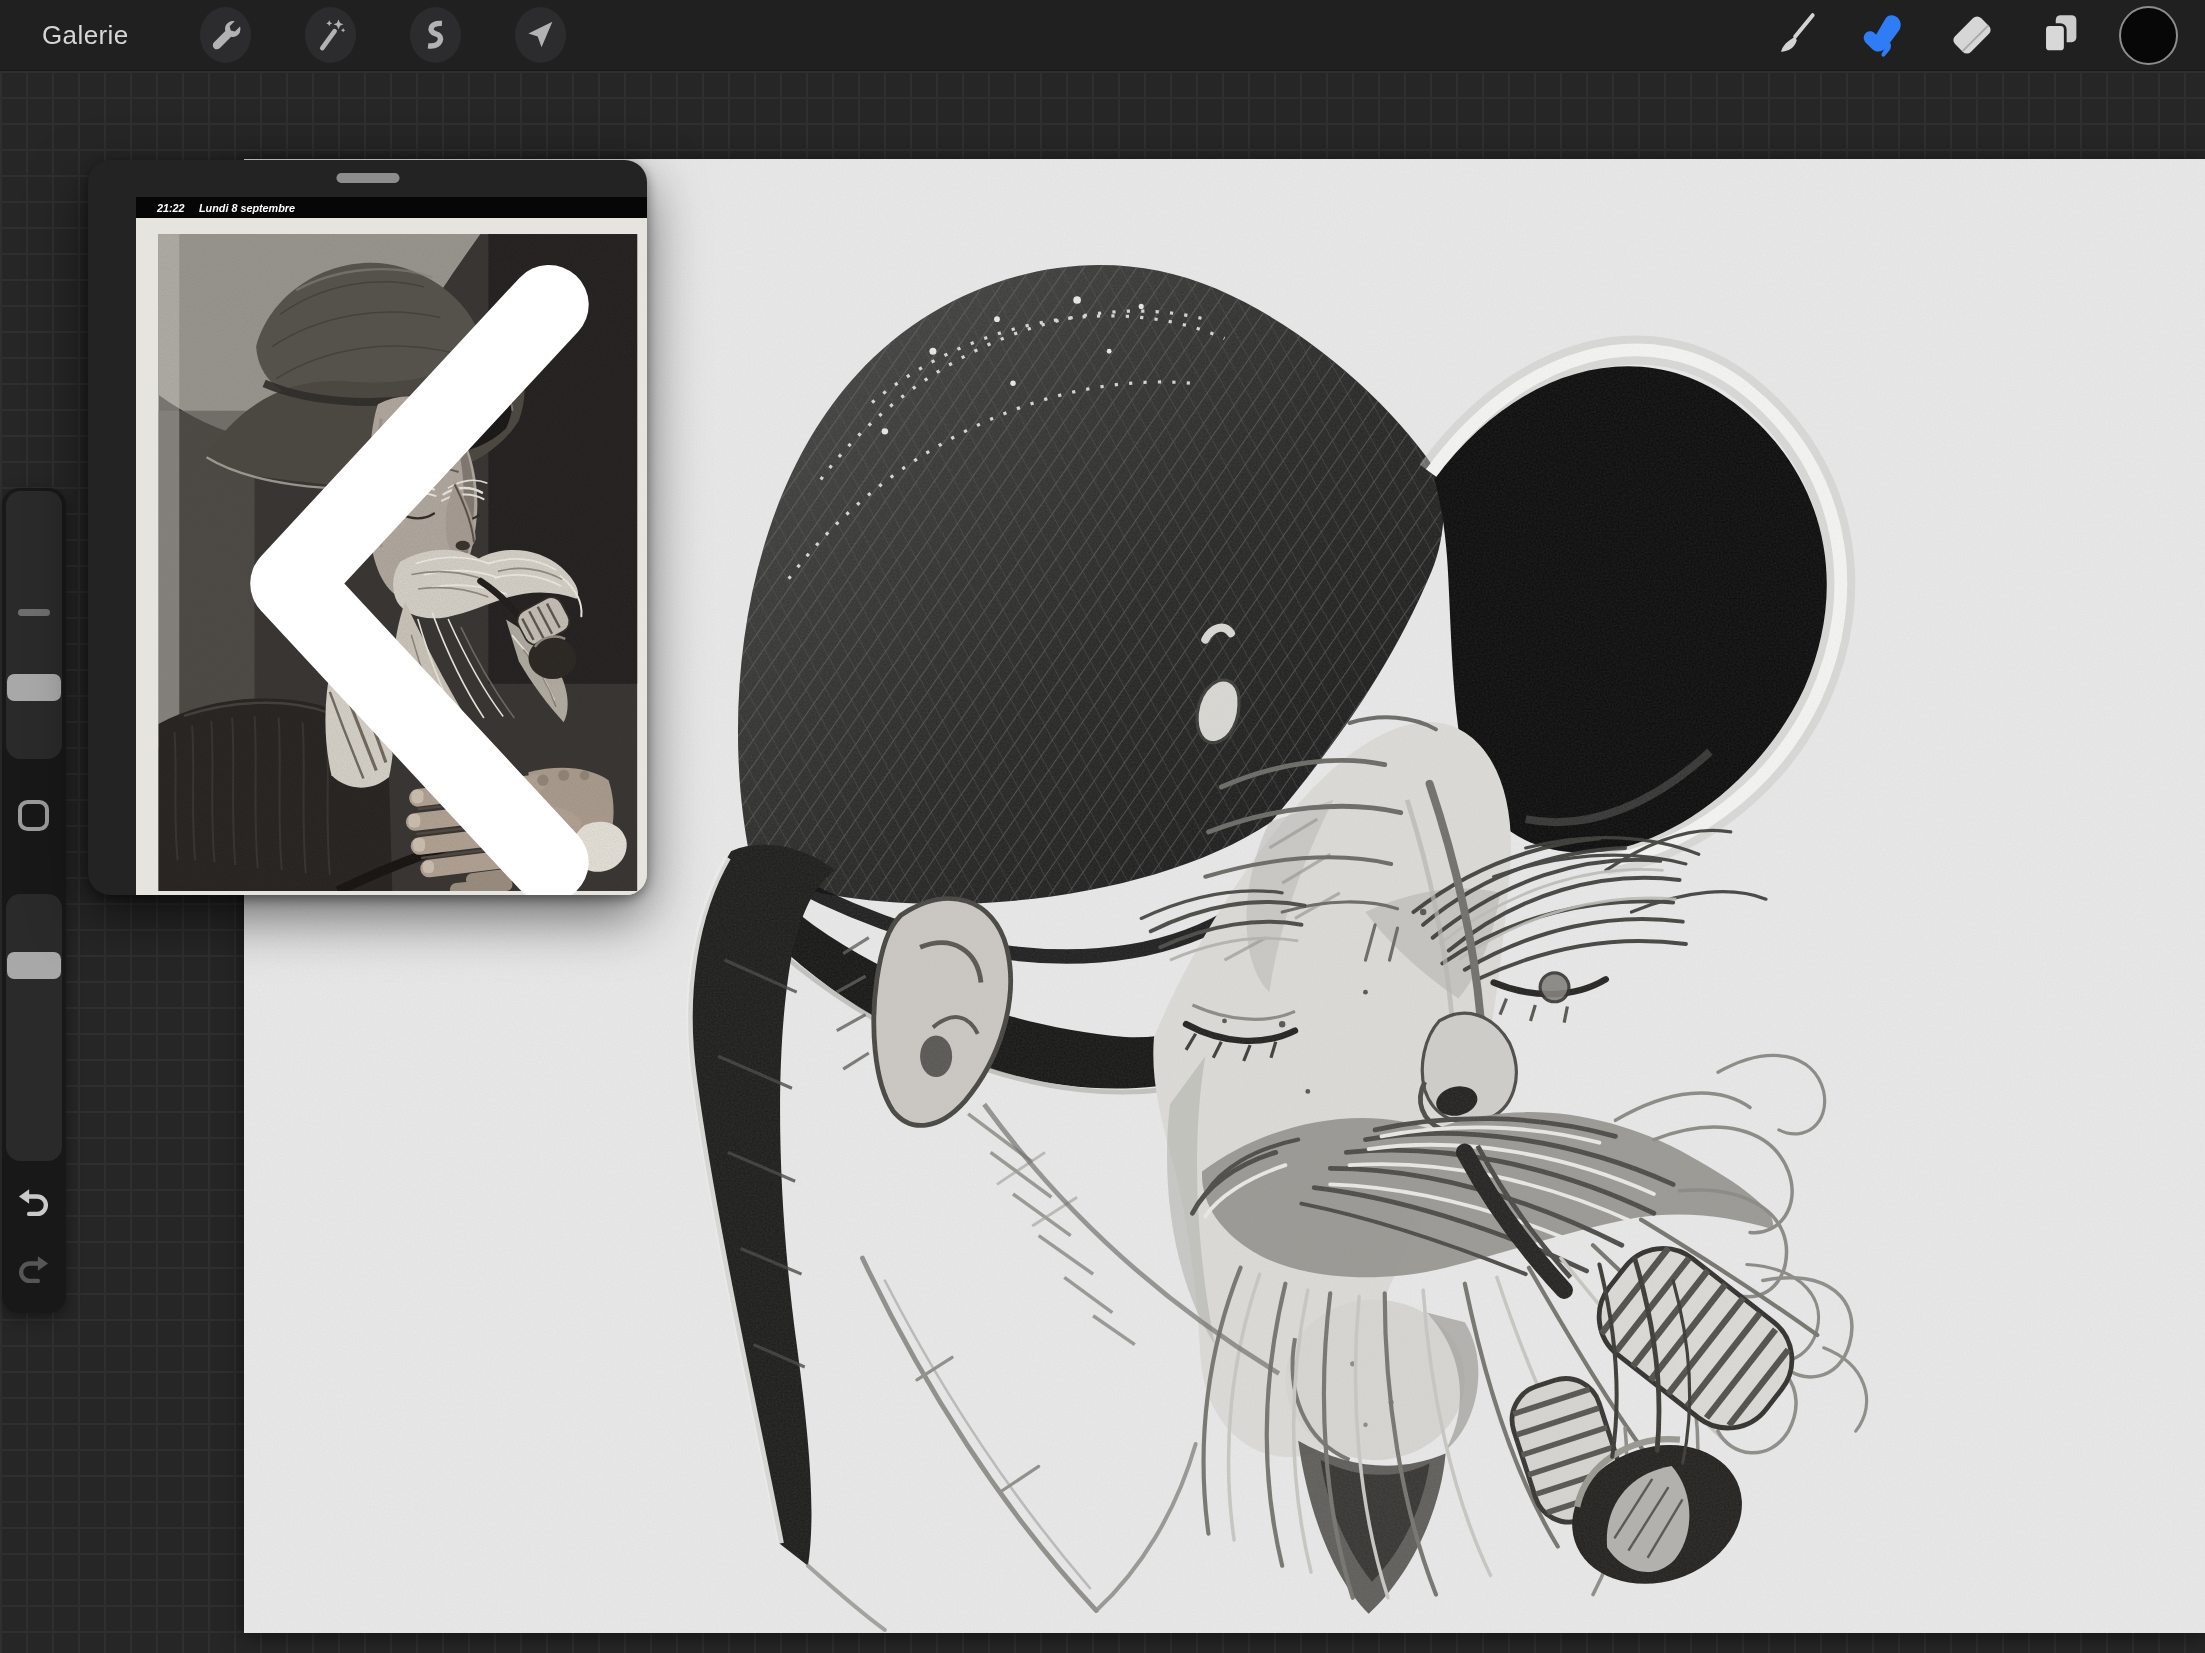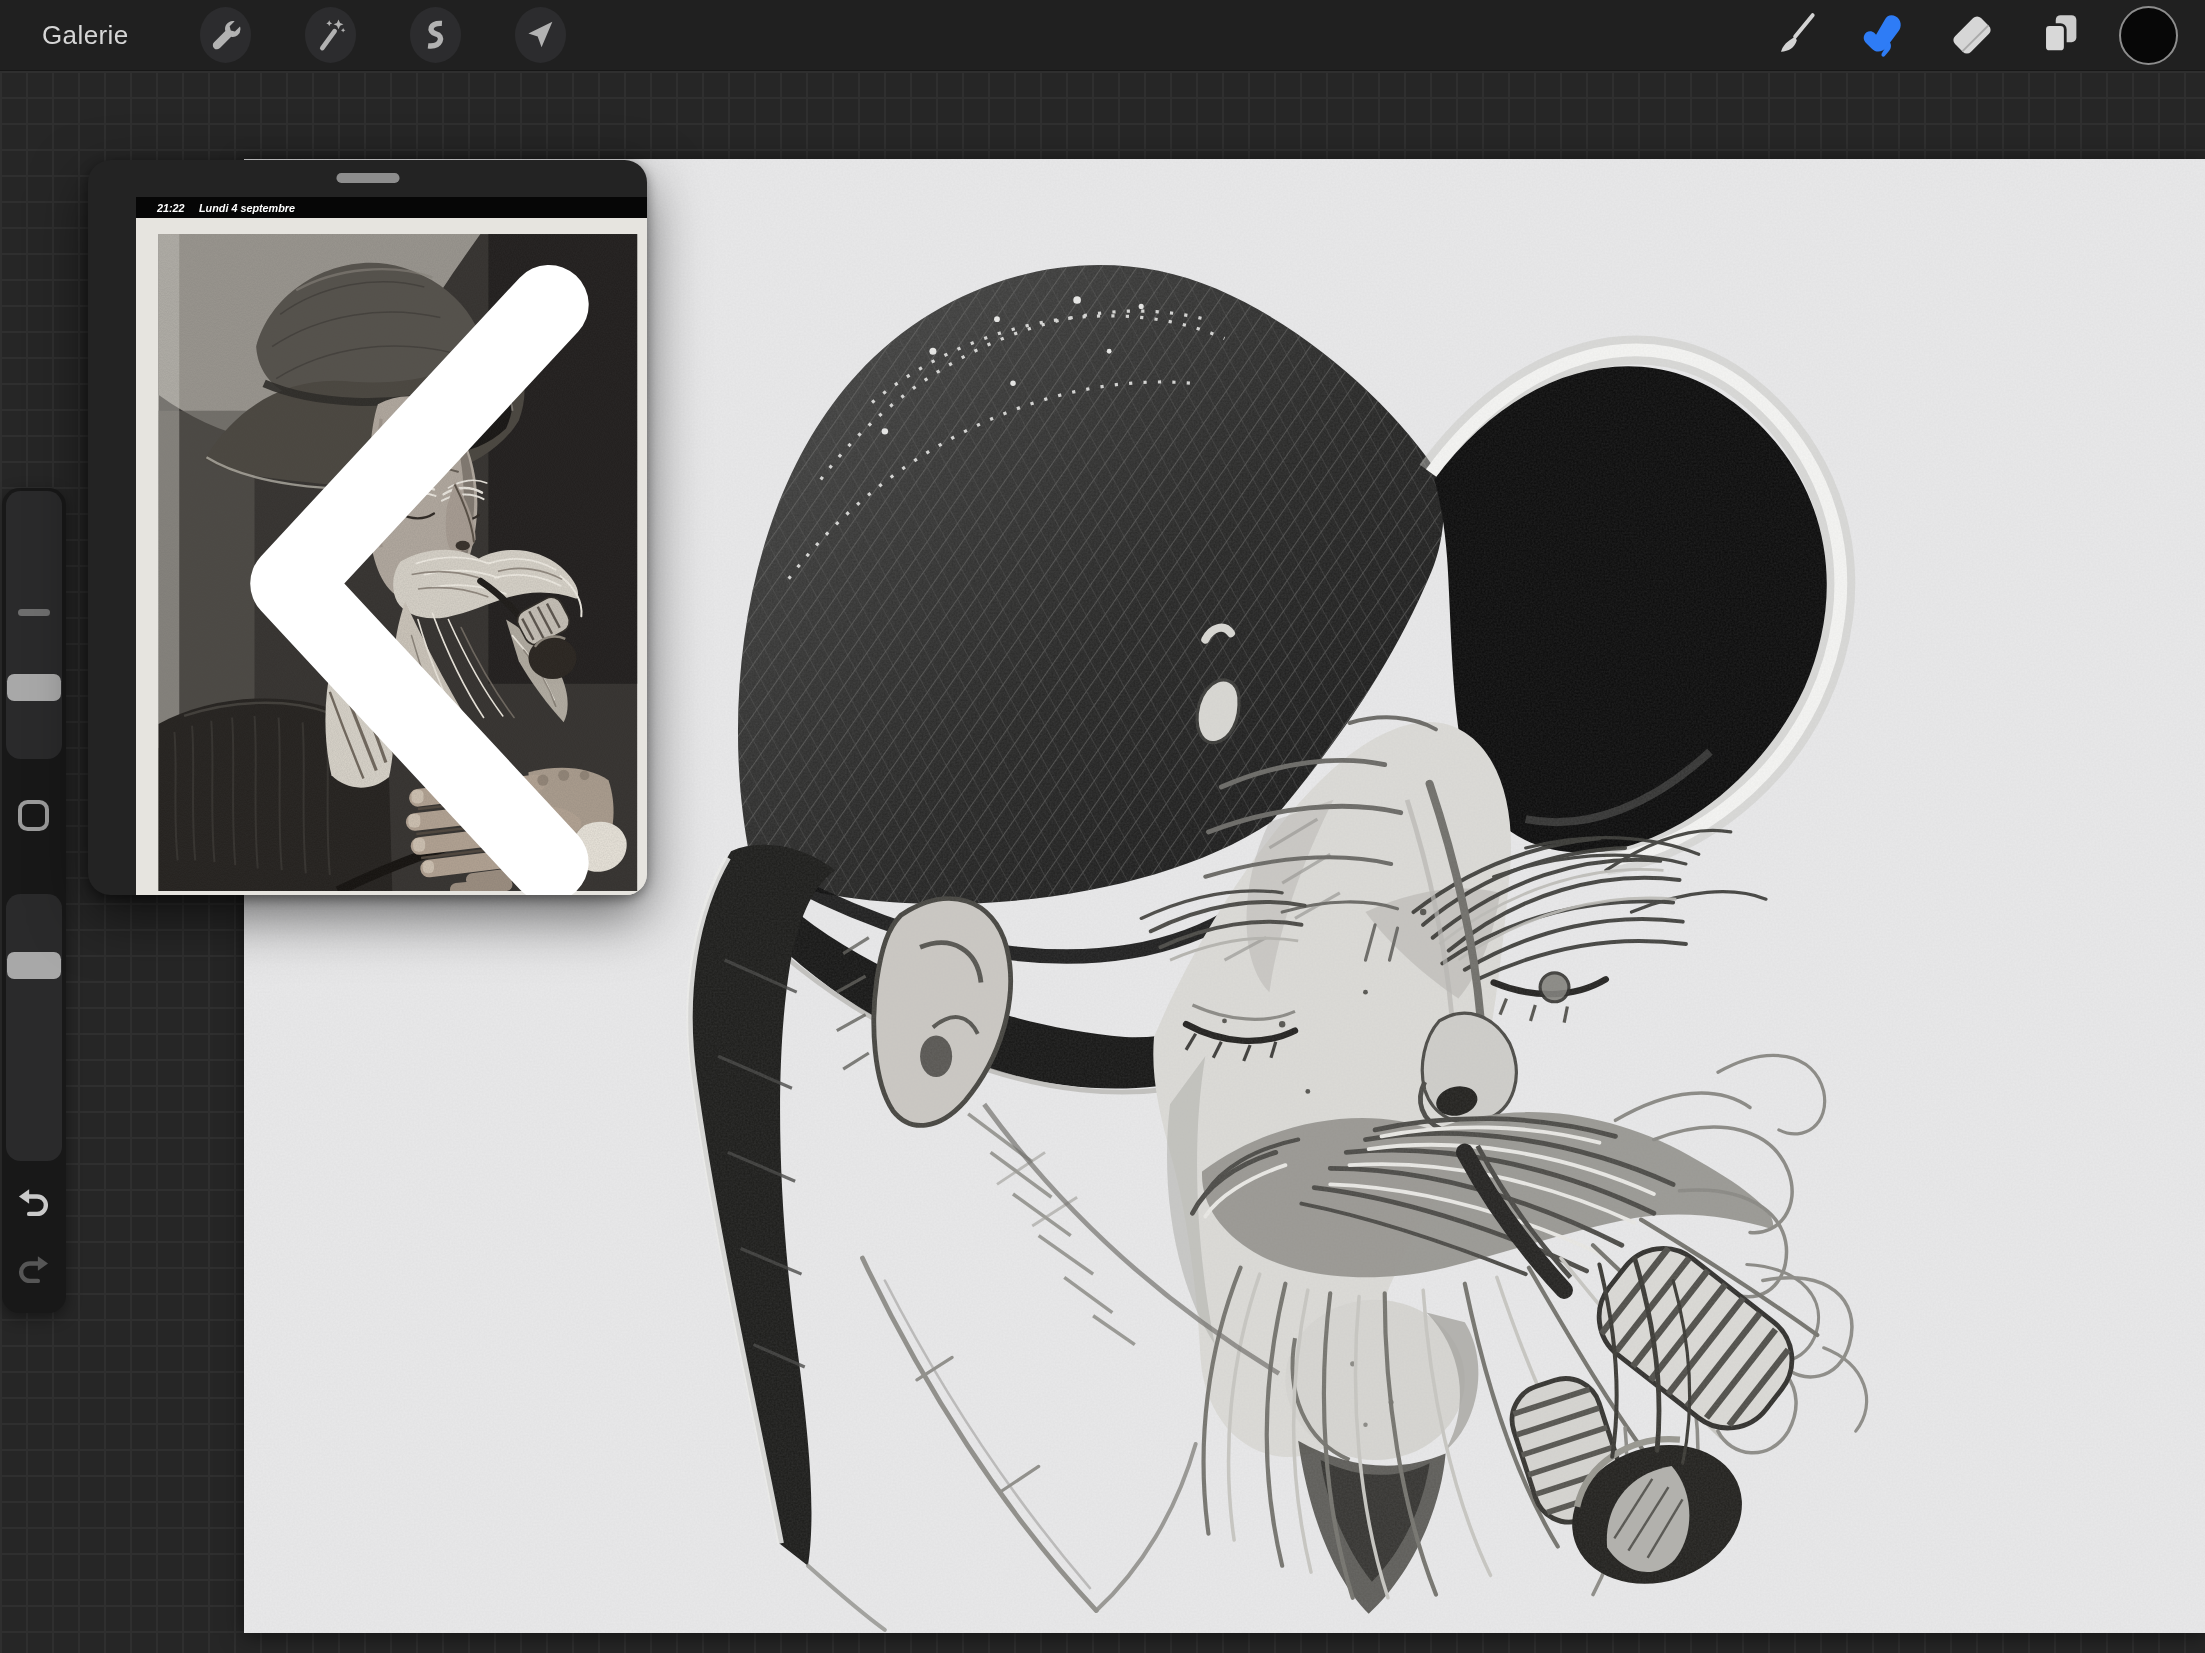--- a/index.html
+++ b/index.html
@@ -435,21 +435,21 @@
           <path d="M31 12 H17 A12 12 0 1 0 17 36 H28" fill="none" stroke="#565656" stroke-width="6" stroke-linecap="round"></path>
         </svg>
       </div>
     </div>
 
     <div class="refwin">
       <div class="refhandle"></div>
       <div class="refcontent">
         <div class="statusbar">
           <span class="time">21:22</span>
-          <span class="date">Lundi 4 septembre</span>
+          <span class="date">Lundi 8 septembre</span>
         </div>
         <div class="refphoto">
           <svg class="backchev" width="17.6" height="27" viewBox="0 0 22 34">
             <polyline points="18,3 5,17 18,31" fill="none" stroke="#ffffff" stroke-width="4" stroke-linecap="round" stroke-linejoin="round"></polyline>
           </svg>
           <svg viewBox="0 0 638 843" preserveAspectRatio="none">
             <defs>
               <clipPath id="pc">
                   <rect x="28" y="20" width="598" height="818"></rect>
                 </clipPath>

